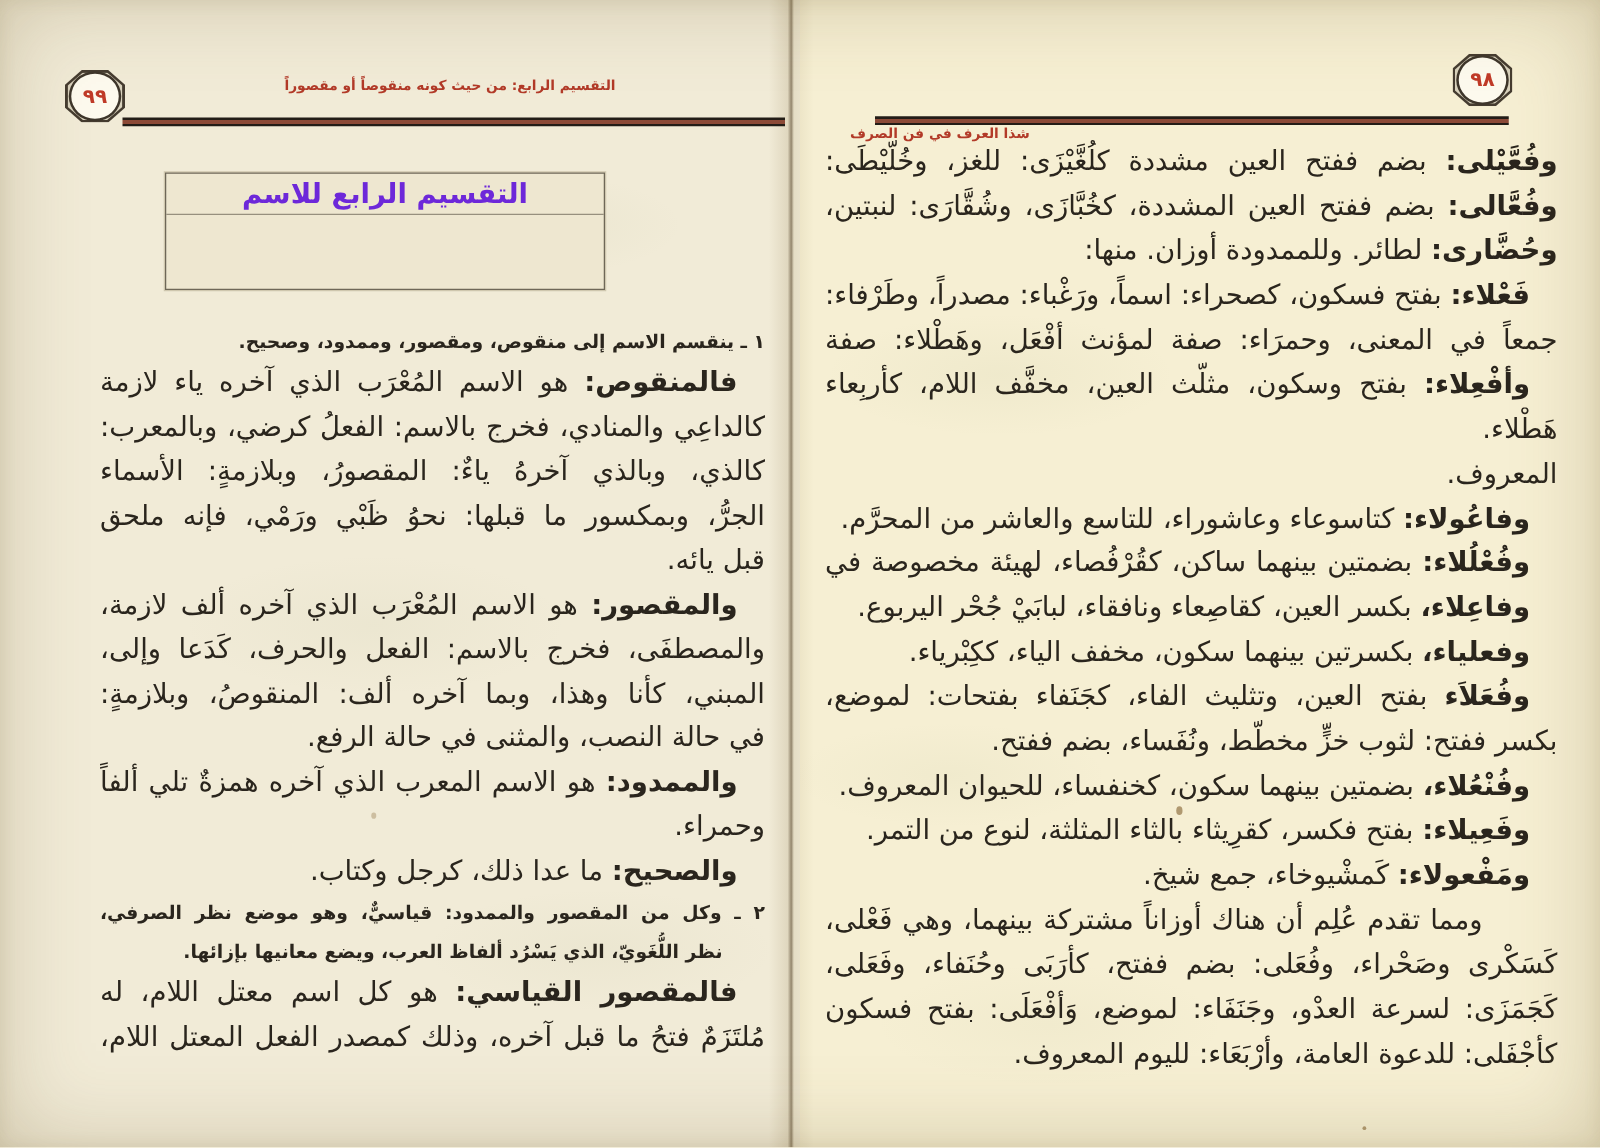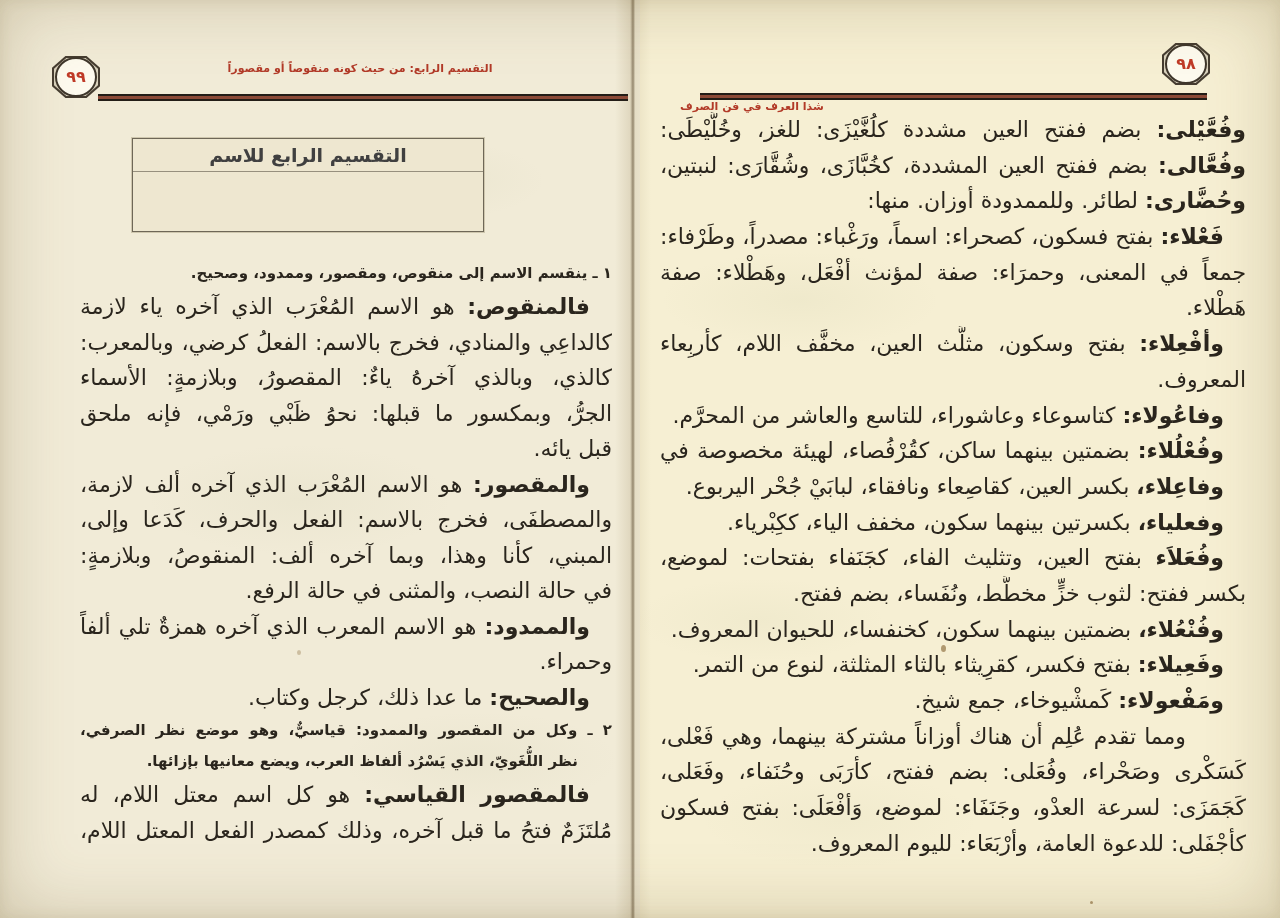--- a/index.html
+++ b/index.html
@@ -75,21 +75,21 @@
   .med-num{color:#c03b28;font-weight:bold;font-size:16px;line-height:1;}
   
   .title-box{
     position:absolute;left:132px;top:138px;width:350px;height:92px;
     border:1px solid #6e6757;box-shadow:0 0 0 1px #cfc7ae;
     background:#eee7d0;
   }
   .title-box-top{
     height:32px;border-bottom:1px solid #97907e;
     display:flex;align-items:center;justify-content:center;
-    color:#404040;font-weight:bold;font-size:19px;direction:rtl;text-align:right;
+    color:#6d28d9;font-weight:bold;font-size:22px;direction:rtl;text-align:right;
   }
   .title-box-bottom{
     height:59px;padding-top:3px;box-sizing:border-box;
     background:radial-gradient(ellipse 56% 106% at 50% 0%, #d8d5c3 97.5%, #af3e2c 98.5%);
     color:#b5382a;font-weight:bold;font-size:15px;
     text-align:center;direction:rtl;line-height:26px;
   }
   
   .body-col{position:absolute;}
   .lp-body{left:32px;top:258px;width:580px;}
@@ -164,22 +164,22 @@
       <div class="line small hang bold" dir="rtl">نظر اللُّغَويّ، الذي يَسْرُد ألفاظ العرب، ويضع معانيها بإزائها.</div>
       <div class="line just ind" dir="rtl"><b>فالمقصور القياسي:</b> هو كل اسم معتل اللام، له نظيرٌ من الصحيح،</div>
       <div class="line just" dir="rtl">مُلتَزَمٌ فتحُ ما قبل آخره، وذلك كمصدر الفعل المعتل اللام، الذي على وزن</div>
     </div>
   <div class="body-col rp-body">
       <div class="line just" dir="rtl"><b>وفُعَّيْلى:</b> بضم ففتح العين مشددة كلُغَّيْزَى: للغز، وخُلَّيْطَى: للاختلاط.</div>
       <div class="line just" dir="rtl"><b>وفُعَّالى:</b> بضم ففتح العين المشددة، كخُبَّازَى، وشُقَّارَى: لنبتين،</div>
       <div class="line" dir="rtl"><b>وحُضَّارى:</b> لطائر. وللممدودة أوزان. منها:</div>
       <div class="line just ind" dir="rtl"><b>فَعْلاء:</b> بفتح فسكون، كصحراء: اسماً، ورَغْباء: مصدراً، وطَرْفاء:</div>
       <div class="line just" dir="rtl">جمعاً في المعنى، وحمرَاء: صفة لمؤنث أفْعَل، وهَطْلاء: صفة لغيره، كديمة</div>
+      <div class="line just ind" dir="rtl"><b>وأفْعِلاء:</b> بفتح وسكون، مثلَّث العين، مخفَّف اللام، كأربِعاء لليوم</div>
       <div class="line" dir="rtl">هَطْلاء.</div>
-      <div class="line just ind" dir="rtl"><b>وأفْعِلاء:</b> بفتح وسكون، مثلَّث العين، مخفَّف اللام، كأربِعاء لليوم</div>
       <div class="line" dir="rtl">المعروف.</div>
       <div class="line ind" dir="rtl"><b>وفاعُولاء:</b> كتاسوعاء وعاشوراء، للتاسع والعاشر من المحرَّم.</div>
       <div class="line just ind" dir="rtl"><b>وفُعْلُلاء:</b> بضمتين بينهما ساكن، كقُرْفُصاء، لهيئة مخصوصة في القُعود.</div>
       <div class="line ind" dir="rtl"><b>وفاعِلاء،</b> بكسر العين، كقاصِعاء ونافقاء، لبابَيْ جُحْر اليربوع.</div>
       <div class="line ind" dir="rtl"><b>وفعلياء،</b> بكسرتين بينهما سكون، مخفف الياء، ككِبْرياء.</div>
       <div class="line just ind" dir="rtl"><b>وفُعَلاَء</b> بفتح العين، وتثليث الفاء، كجَنَفاء بفتحات: لموضع، وسِيَرَاء،</div>
       <div class="line" dir="rtl">بكسر ففتح: لثوب خزٍّ مخطَّط، ونُفَساء، بضم ففتح.</div>
       <div class="line ind" dir="rtl"><b>وفُنْعُلاء،</b> بضمتين بينهما سكون، كخنفساء، للحيوان المعروف.</div>
       <div class="line ind" dir="rtl"><b>وفَعِيلاء:</b> بفتح فكسر، كقرِيثاء بالثاء المثلثة، لنوع من التمر.</div>
       <div class="line ind" dir="rtl"><b>ومَفْعولاء:</b> كَمشْيوخاء، جمع شيخ.</div>

